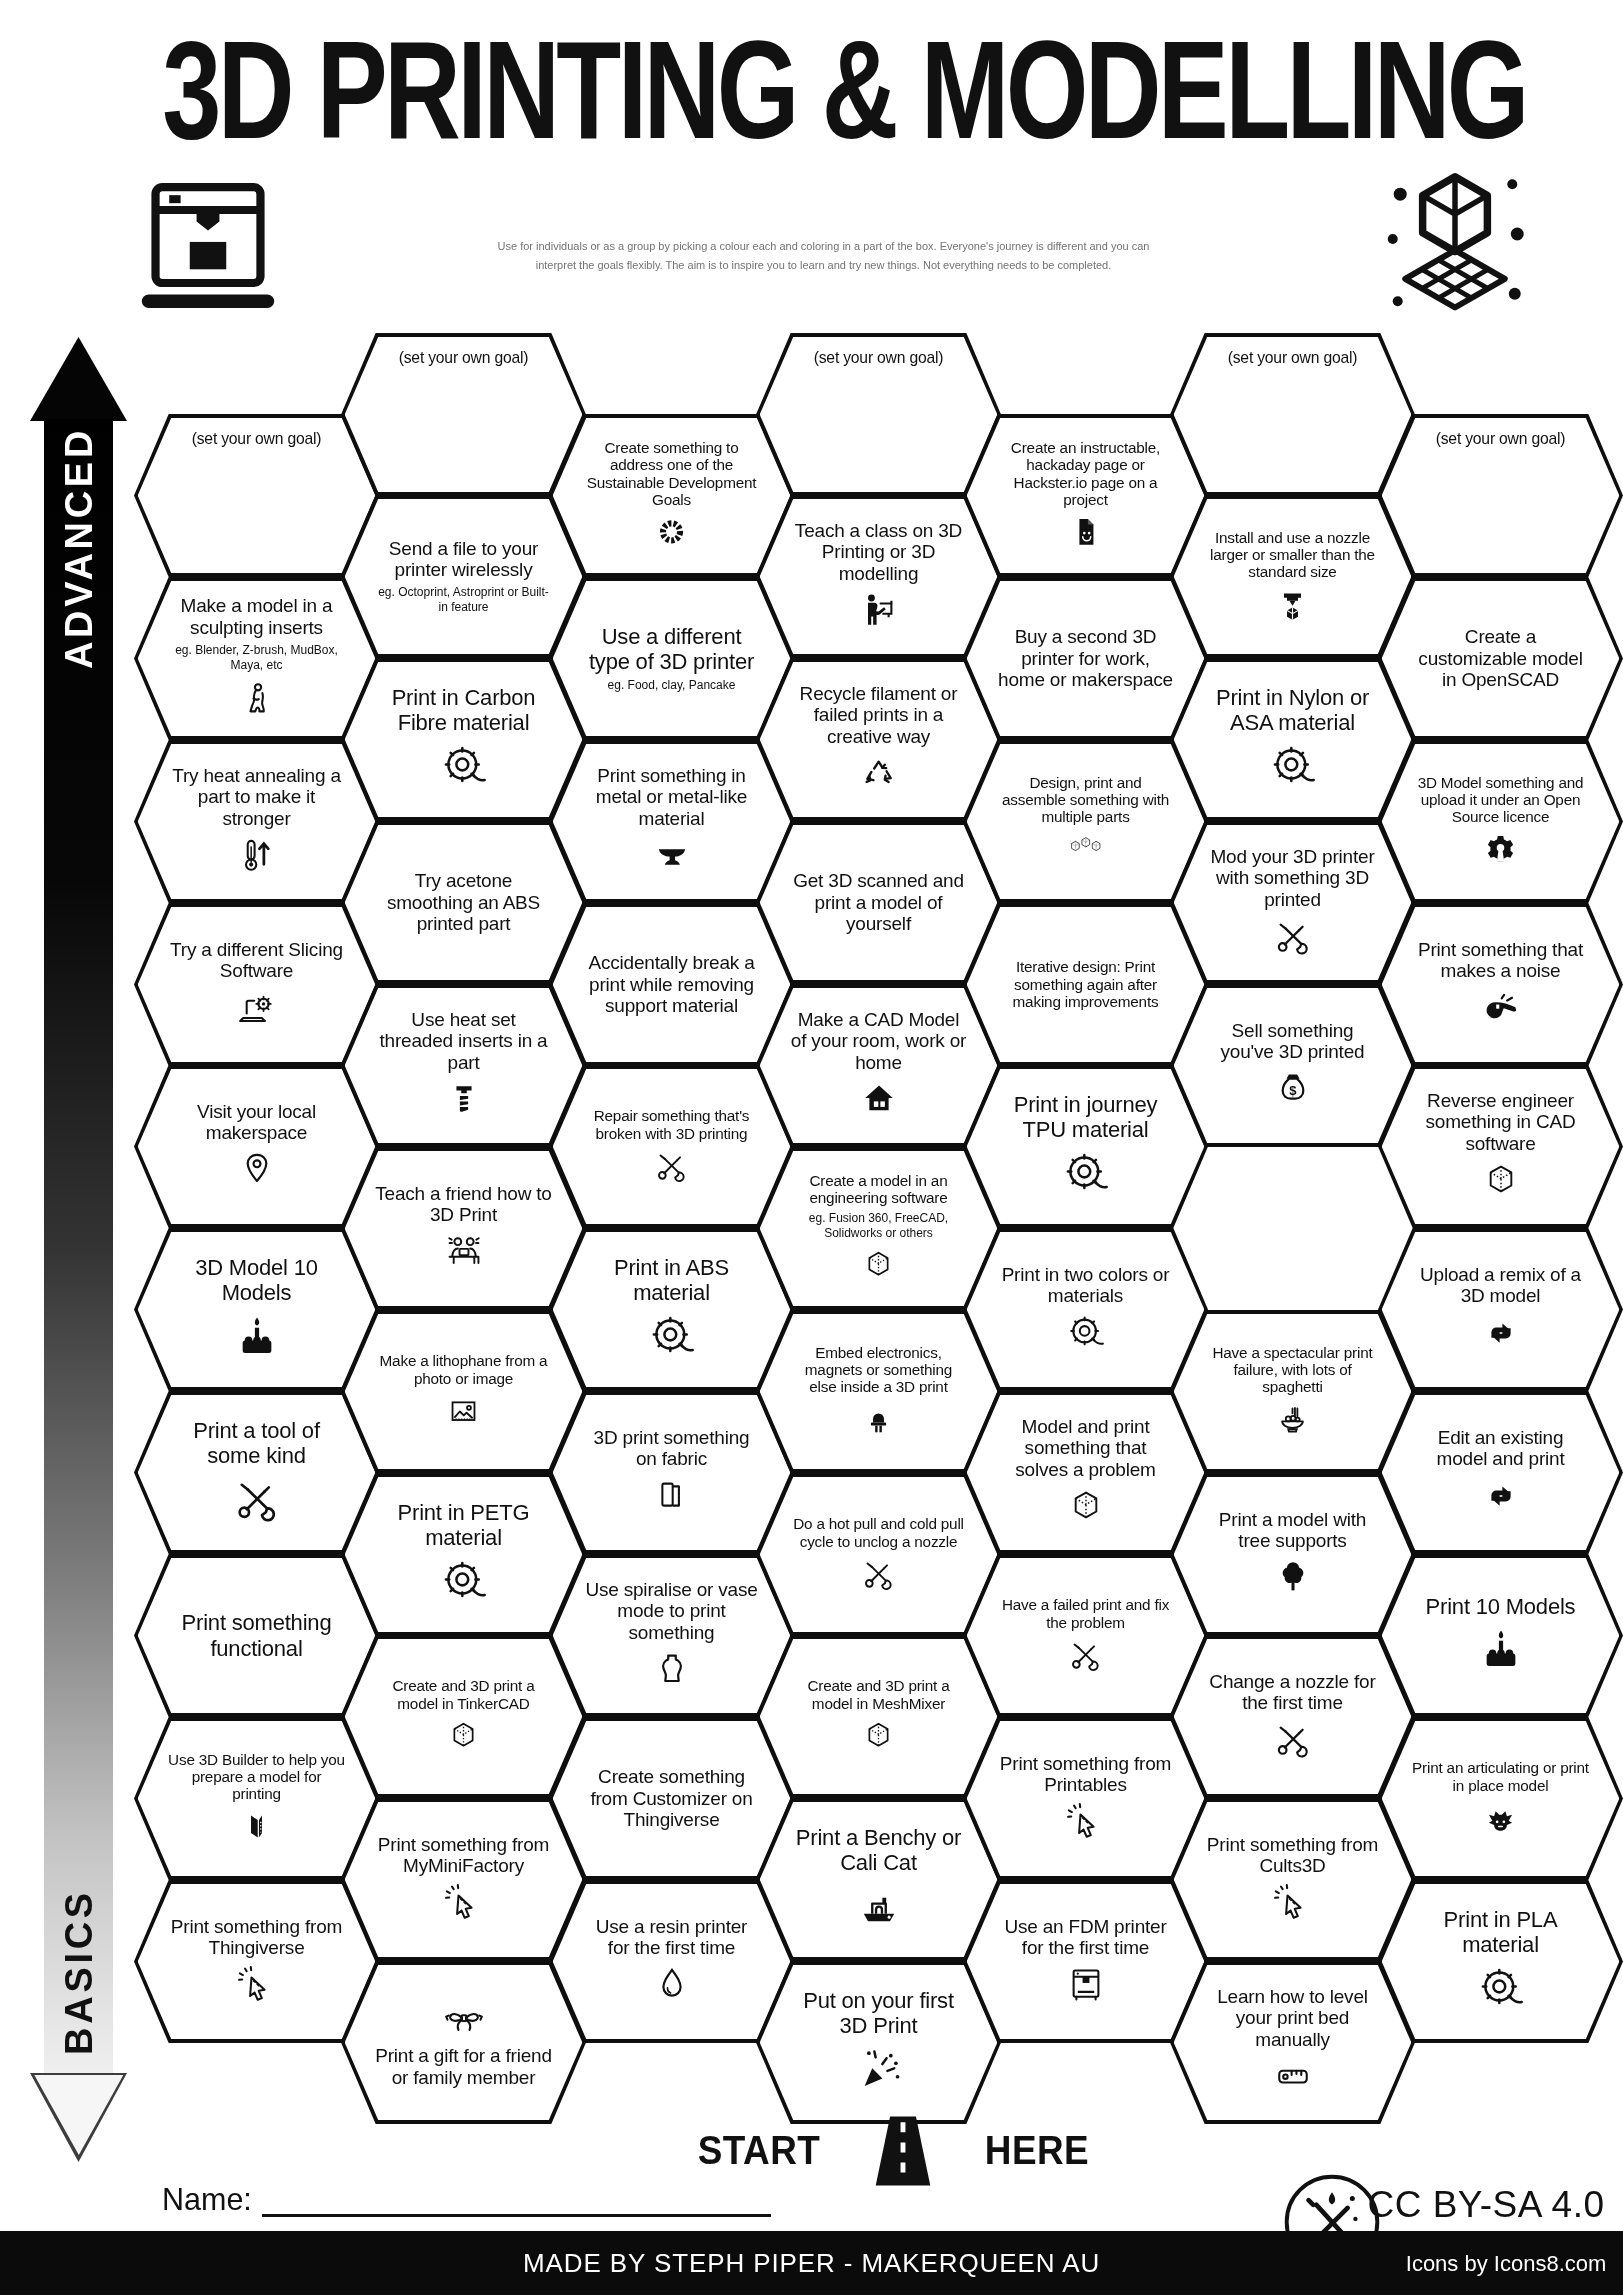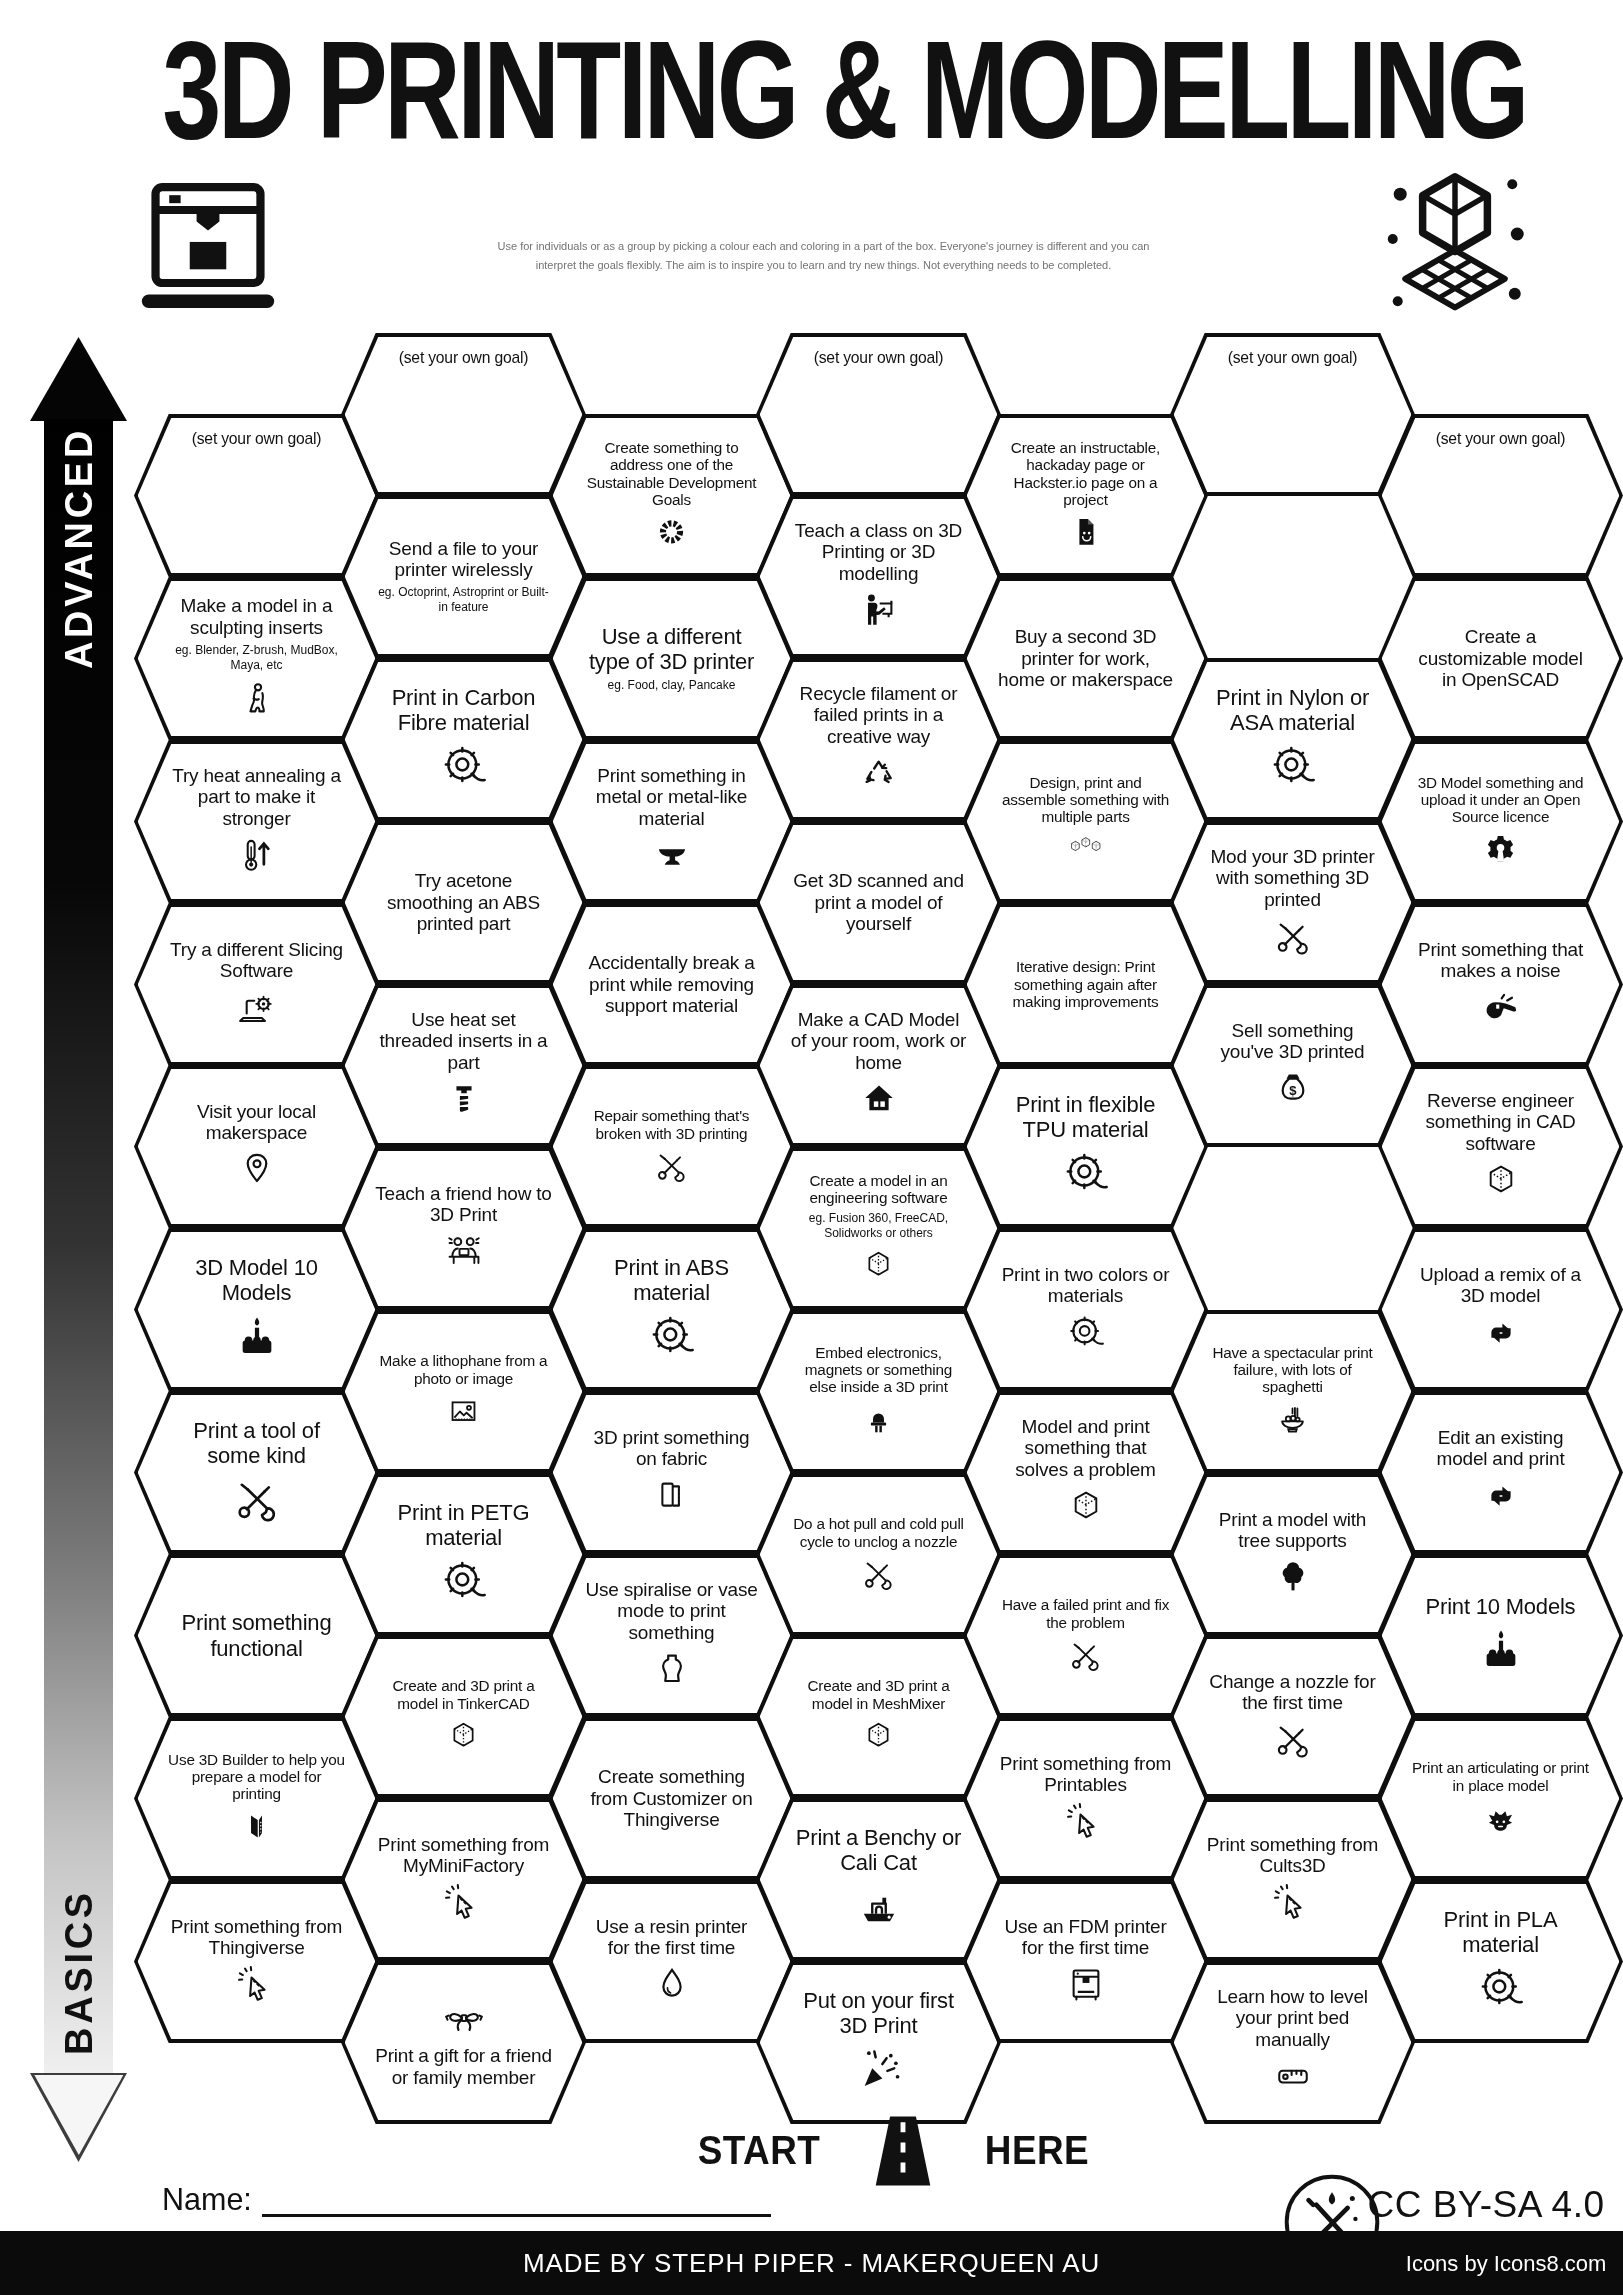--- a/index.html
+++ b/index.html
@@ -796,21 +796,21 @@
       </div>
       <div class="hex" style="left: 963px; top: 903px;">
         <div class="hexb"></div>
         <div class="hexi">
           <div class="lab sm">Iterative design: Print something again after making improvements</div>
         </div>
       </div>
       <div class="hex" style="left: 963px; top: 1065px;">
         <div class="hexb"></div>
         <div class="hexi">
-          <div class="lab lg">Print in flexible TPU material</div>
+          <div class="lab lg">Print in journey TPU material</div>
           <svg class="hicon big" viewBox="0 0 116 116" width="54" height="54">
             <use href="#i-spool"></use>
           </svg>
         </div>
       </div>
       <div class="hex" style="left: 963px; top: 1228px;">
         <div class="hexb"></div>
         <div class="hexi">
           <div class="lab md">Print in two colors or materials</div>
           <svg class="hicon" viewBox="0 0 96 96" width="44" height="44">
@@ -851,20 +851,29 @@
           <div class="lab md">Use an FDM printer for the first time</div>
           <svg class="hicon" viewBox="0 0 96 96" width="44" height="44">
             <use href="#i-printer"></use>
           </svg>
         </div>
       </div>
       <div class="hex" style="left: 1170px; top: 333px;">
         <div class="hexb"></div>
         <div class="hexi goal">
           <div class="lab md">(set your own goal)</div>
+        </div>
+      </div>
+      <div class="hex" style="left: 1170px; top: 495px;">
+        <div class="hexb"></div>
+        <div class="hexi">
+          <div class="lab sm">Install and use a nozzle larger or smaller than the standard size</div>
+          <svg class="hicon small" viewBox="0 0 84 84" width="39" height="39">
+            <use href="#i-nozzle"></use>
+          </svg>
         </div>
       </div>
       <div class="hex" style="left: 1170px; top: 658px;">
         <div class="hexb"></div>
         <div class="hexi">
           <div class="lab lg">Print in Nylon or ASA material</div>
           <svg class="hicon big" viewBox="0 0 116 116" width="54" height="54">
             <use href="#i-spool"></use>
           </svg>
         </div>

